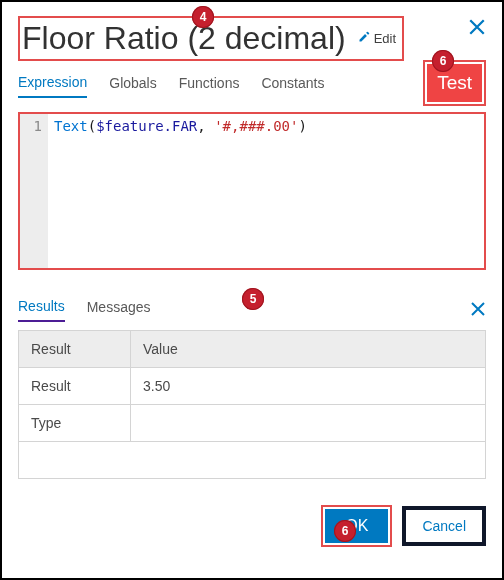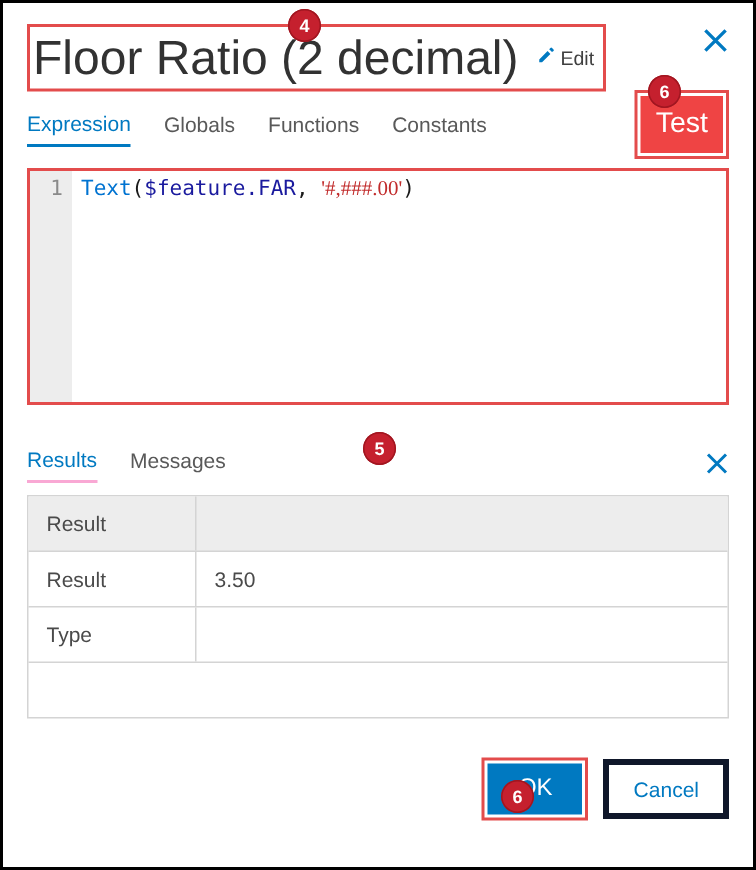--- a/index.html
+++ b/index.html
@@ -91,33 +91,33 @@
     color: #8a8a8a;
     text-align: right;
     padding: 4px 6px 0 0;
   }
   .code {
     padding: 4px 6px;
     white-space: pre;
   }
   .tok-fn { color: #0073d1; }
   .tok-var { color: #1a1a9e; }
-  .tok-str { color: #c12b2b; font-family: Liberation Serif, serif; }
+  .tok-str { color: #c12b2b; }
   .tok-plain { color: #1a1a1a; }
 
   .results-head {
     display: flex;
     align-items: center;
     margin-top: 28px;
     gap: 22px;
     font-size: 14px;
     color: #595959;
   }
   .rtab { padding-bottom: 6px; cursor: pointer; }
-  .rtab.active { color: #0079c1; border-bottom: 2px solid #f9a8d4; }
+  .rtab.active { color: #0079c1; border-bottom: 2px solid #4c1d95; }
   .results-head .close-r { margin-left: auto; color: #0079c1; cursor: pointer; }
   .results-head .close-r svg { width: 16px; height: 16px; }
 
   .rtable {
     border: 1px solid #d4d4d4;
     margin-top: 8px;
     font-size: 14px;
     color: #4a4a4a;
   }
   .rrow { display: flex; border-bottom: 1px solid #d4d4d4; }
@@ -204,20 +204,21 @@
   <span class="close-r">
     <svg viewBox="0 0 16 16">
         <path stroke="#0079c1" stroke-width="2" fill="none" d="M2 2 L14 14 M14 2 L2 14"></path>
       </svg>
   </span>
 </div>
 
 <div class="rtable">
   <div class="rrow rhead">
     <div class="rcell1">Result</div>
+    <div class="rcell2">Value</div>
   </div>
   <div class="rrow">
     <div class="rcell1">Result</div>
     <div class="rcell2">3.50</div>
   </div>
   <div class="rrow">
     <div class="rcell1">Type</div>
   </div>
   <div class="rtable-pad"></div>
 </div>

